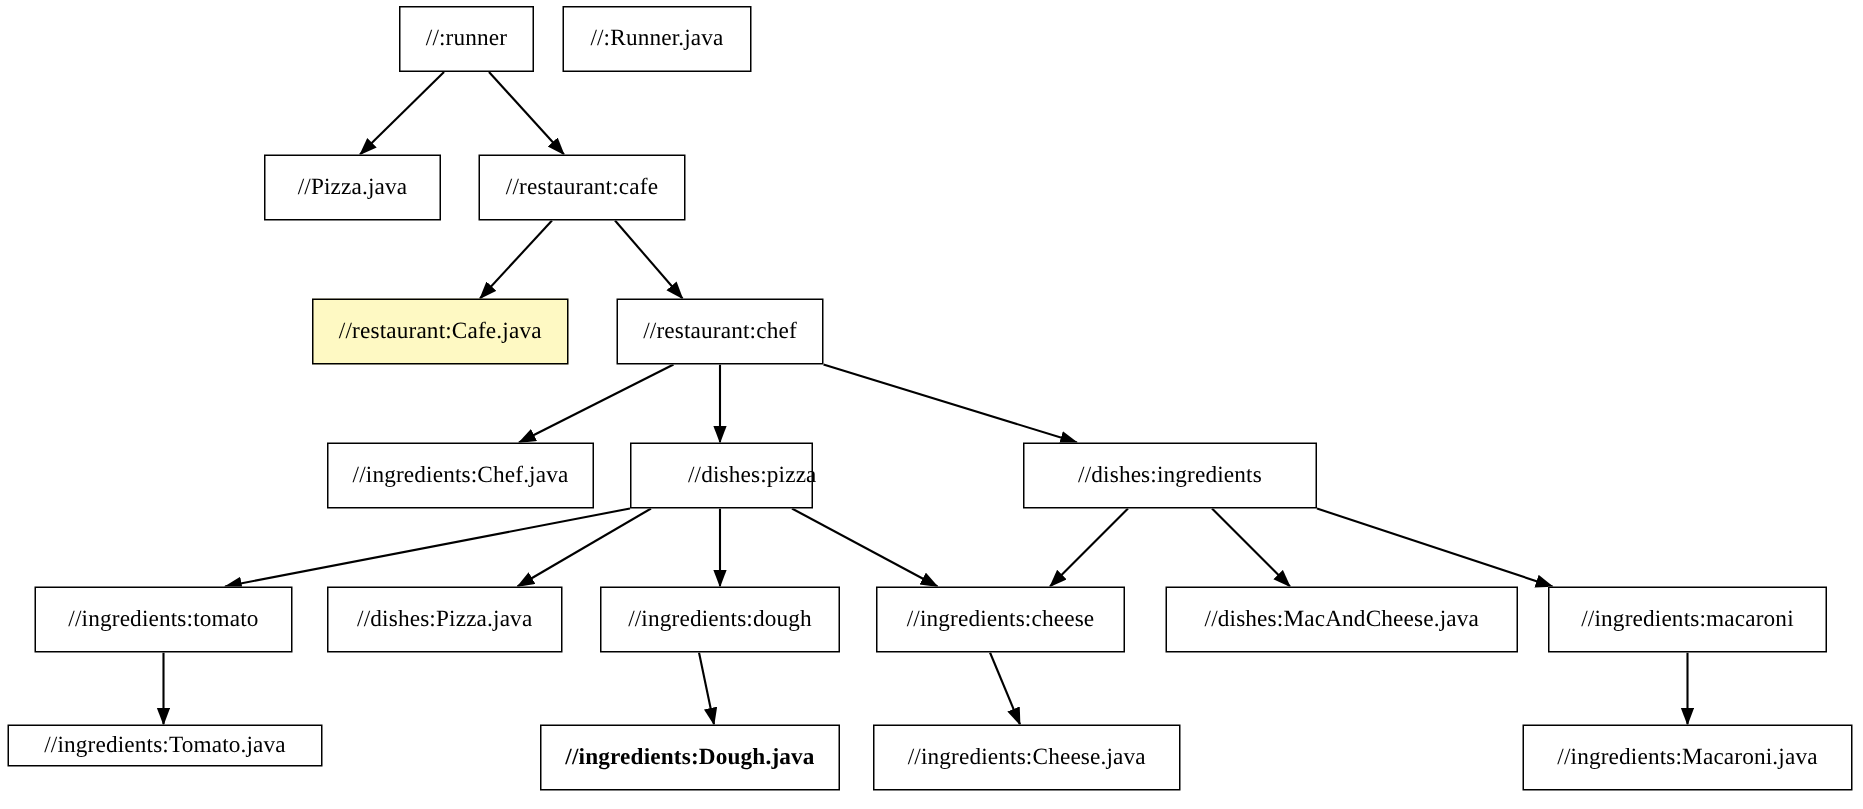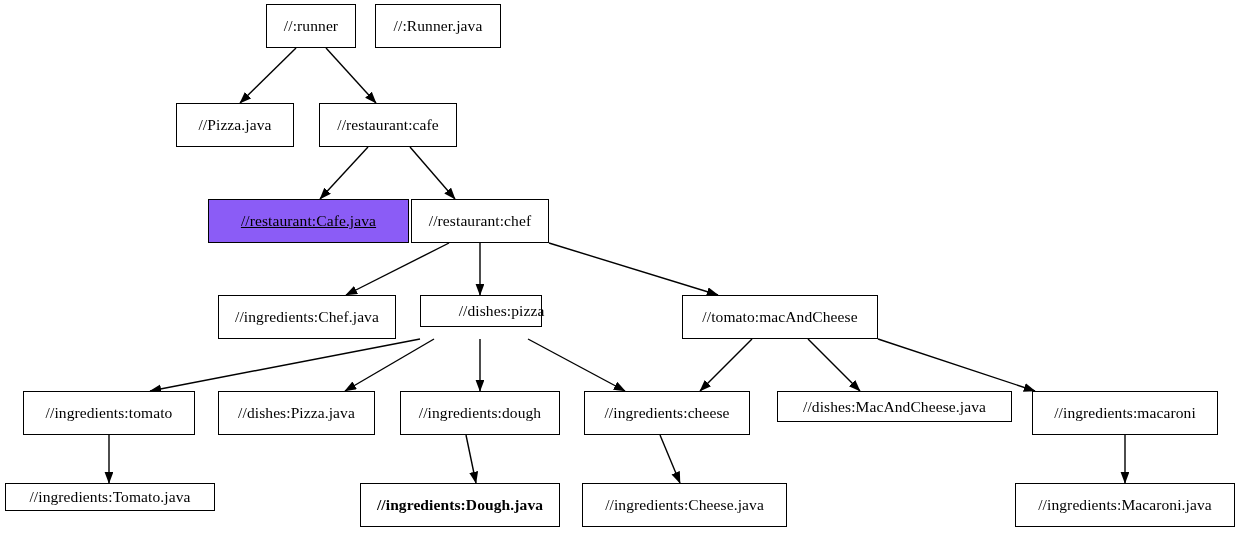--- a/index.html
+++ b/index.html
@@ -80,48 +80,48 @@
       </div>
       <div class="graph-node" style="left: 375px; top: 4px; width: 126px; height: 44px; border-color: rgb(0, 0, 0); background: rgb(255, 255, 255);">
         <span class="node-label">//:Runner.java</span>
       </div>
       <div class="graph-node" style="left: 176px; top: 103px; width: 118px; height: 44px; border-color: rgb(0, 0, 0); background: rgb(255, 255, 255);">
         <span class="node-label">//Pizza.java</span>
       </div>
       <div class="graph-node" style="left: 319px; top: 103px; width: 138px; height: 44px; border-color: rgb(0, 0, 0); background: rgb(255, 255, 255);">
         <span class="node-label">//restaurant:cafe</span>
       </div>
-      <div class="graph-node" style="left: 208px; top: 199px; width: 201px; height: 44px; border-color: rgb(0, 0, 0); background: #8b5cf6; text-decoration: underline;">
+      <div class="graph-node" style="left: 208px; top: 199px; width: 171px; height: 44px; border-color: rgb(0, 0, 0); background: #fef9c3;">
         <span class="node-label">//restaurant:Cafe.java</span>
       </div>
       <div class="graph-node" style="left: 411px; top: 199px; width: 138px; height: 44px; border-color: rgb(0, 0, 0); background: rgb(255, 255, 255);">
         <span class="node-label">//restaurant:chef</span>
       </div>
       <div class="graph-node" style="left: 218px; top: 295px; width: 178px; height: 44px; border-color: rgb(0, 0, 0); background: rgb(255, 255, 255);">
         <span class="node-label">//ingredients:Chef.java</span>
       </div>
-      <div class="graph-node" style="left: 420px; top: 295px; width: 122px; height: 32px; border-color: rgb(0, 0, 0); background: rgb(255, 255, 255); padding-left: 41px;">
+      <div class="graph-node" style="left: 420px; top: 295px; width: 122px; height: 44px; border-color: rgb(0, 0, 0); background: rgb(255, 255, 255); padding-left: 41px;">
         <span class="node-label">//dishes:pizza</span>
       </div>
       <div class="graph-node" style="left: 682px; top: 295px; width: 196px; height: 44px; border-color: rgb(0, 0, 0); background: rgb(255, 255, 255);">
-        <span class="node-label">//tomato:macAndCheese</span>
+        <span class="node-label">//dishes:ingredients</span>
       </div>
       <div class="graph-node" style="left: 23px; top: 391px; width: 172px; height: 44px; border-color: rgb(0, 0, 0); background: rgb(255, 255, 255);">
         <span class="node-label">//ingredients:tomato</span>
       </div>
       <div class="graph-node" style="left: 218px; top: 391px; width: 157px; height: 44px; border-color: rgb(0, 0, 0); background: rgb(255, 255, 255);">
         <span class="node-label">//dishes:Pizza.java</span>
       </div>
       <div class="graph-node" style="left: 400px; top: 391px; width: 160px; height: 44px; border-color: rgb(0, 0, 0); background: rgb(255, 255, 255);">
         <span class="node-label">//ingredients:dough</span>
       </div>
       <div class="graph-node" style="left: 584px; top: 391px; width: 166px; height: 44px; border-color: rgb(0, 0, 0); background: rgb(255, 255, 255);">
         <span class="node-label">//ingredients:cheese</span>
       </div>
-      <div class="graph-node" style="left: 777px; top: 391px; width: 235px; height: 31px; border-color: rgb(0, 0, 0); background: rgb(255, 255, 255);">
+      <div class="graph-node" style="left: 777px; top: 391px; width: 235px; height: 44px; border-color: rgb(0, 0, 0); background: rgb(255, 255, 255);">
         <span class="node-label">//dishes:MacAndCheese.java</span>
       </div>
       <div class="graph-node" style="left: 1032px; top: 391px; width: 186px; height: 44px; border-color: rgb(0, 0, 0); background: rgb(255, 255, 255);">
         <span class="node-label">//ingredients:macaroni</span>
       </div>
       <div class="graph-node" style="left: 5px; top: 483px; width: 210px; height: 28px; border-color: rgb(0, 0, 0); background: rgb(255, 255, 255);">
         <span class="node-label">//ingredients:Tomato.java</span>
       </div>
       <div class="graph-node" style="left: 360px; top: 483px; width: 200px; height: 44px; border-color: rgb(0, 0, 0); background: rgb(255, 255, 255); font-weight: bold;">
         <span class="node-label">//ingredients:Dough.java</span>

